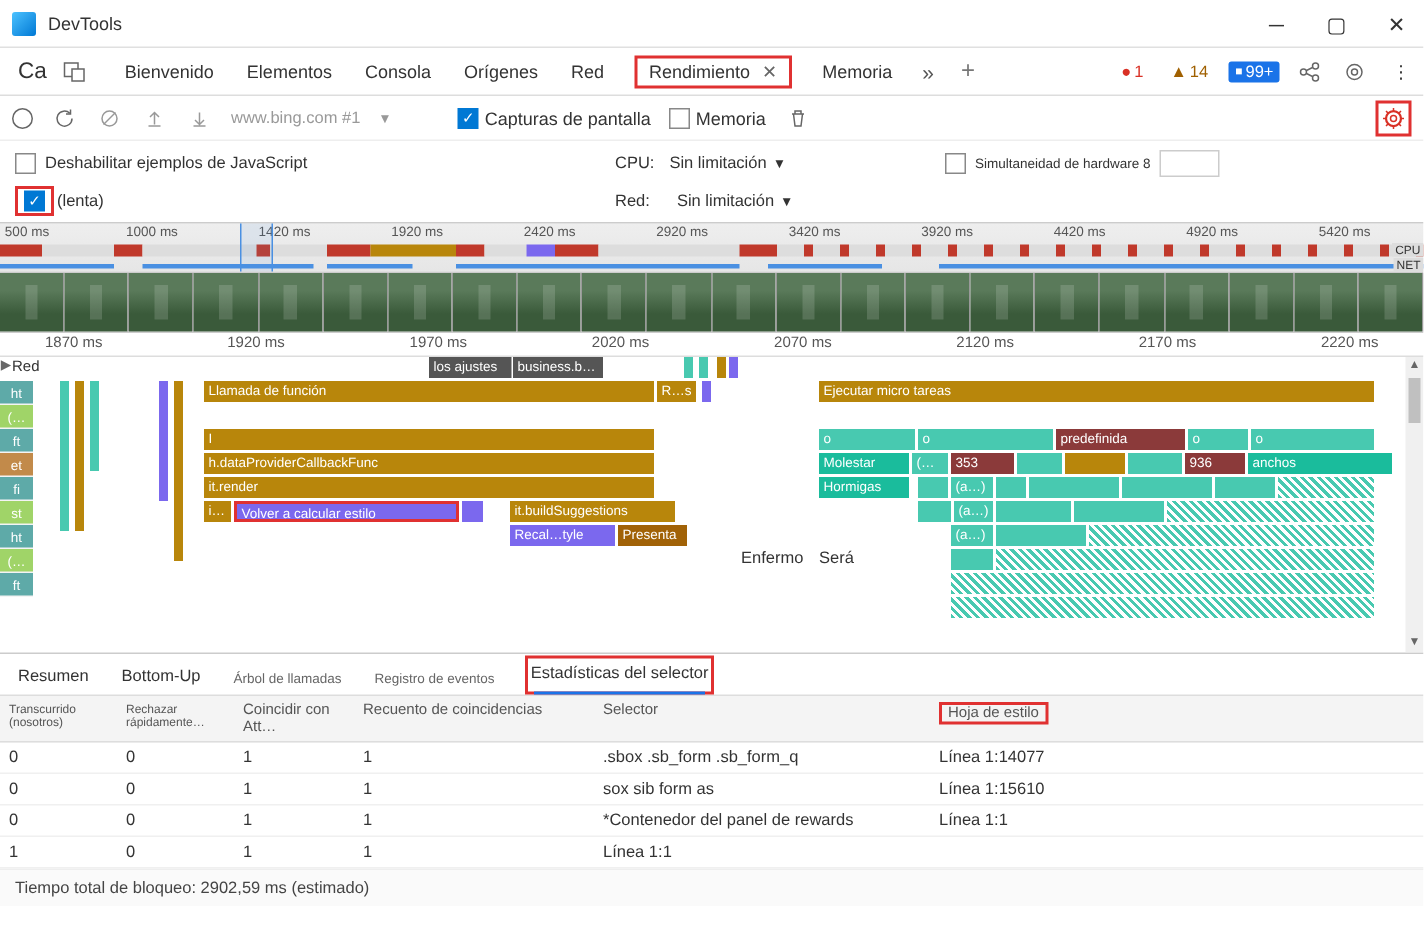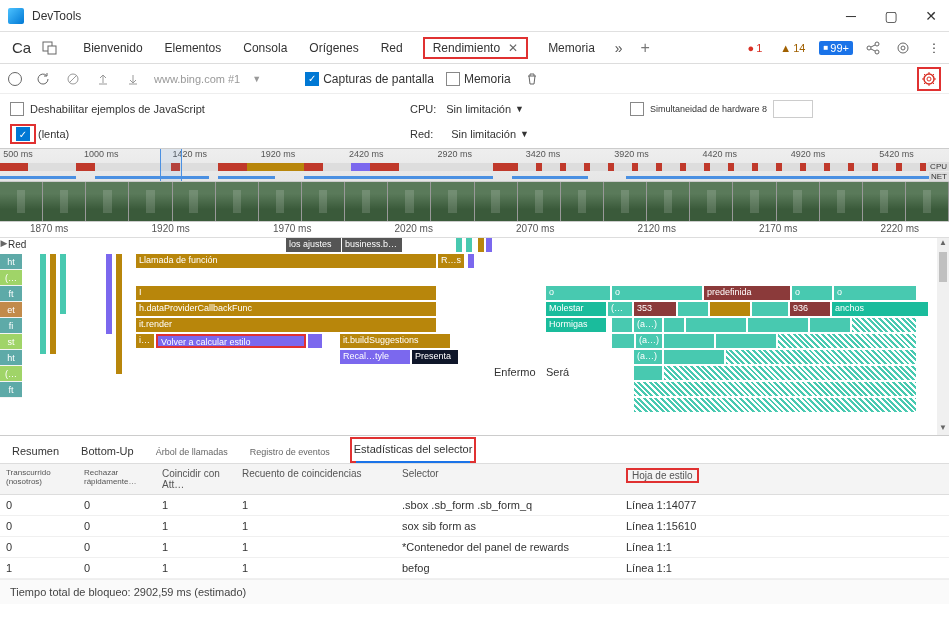--- a/index.html
+++ b/index.html
@@ -66,21 +66,21 @@
 .timeline-ruler .rticks { display:flex; justify-content:space-between; padding:0 30px; font-size:10px; color:#555; padding-top:1px; }
 
 .flame-area { height: 198px; display:flex; overflow:hidden; border-bottom:1px solid #ccc; }
 .track-labels { width: 22px; display:flex; flex-direction:column; background:#f4f4f4; }
 .track-labels .tl { height:15px; font-size:9px; color:#fff; display:flex; align-items:center; justify-content:center; margin-bottom:1px; }
 .tl-bg1{background:#5eaaa8;} .tl-bg2{background:#a0d468;} .tl-bg3{background:#5eaaa8;} .tl-bg4{background:#c28a4a;} .tl-bg5{background:#5eaaa8;} .tl-bg6{background:#a0d468;} .tl-bg7{background:#5eaaa8;}
 
 .flame { flex:1; position:relative; }
 .flame .row { position:absolute; left:0; right:12px; height:15px; }
 .flame .blk { position:absolute; height:14px; font-size:9px; color:#fff; padding:1px 3px; overflow:hidden; white-space:nowrap; }
-.c-ochre{background:#b8860b;} .c-teal{background:#48c9b0;} .c-teal2{background:#1abc9c;} .c-purple{background:#7b68ee;} .c-red{background:#0f172a;} .c-darkred{background:#8b3a3a;} .c-gray{background:#555;}
+.c-ochre{background:#b8860b;} .c-teal{background:#48c9b0;} .c-teal2{background:#1abc9c;} .c-purple{background:#7b68ee;} .c-red{background:#a16207;} .c-darkred{background:#8b3a3a;} .c-gray{background:#555;}
 .flame .thin { width:2px; }
 .flame .hatch { background: repeating-linear-gradient(45deg,#48c9b0,#48c9b0 2px,#fff 2px,#fff 4px); }
 .flame-scroll { position:absolute; right:0; top:0; bottom:0; width:12px; background:#f0f0f0; display:flex; flex-direction:column; }
 .flame-scroll .arr { height:12px; font-size:8px; text-align:center; color:#666; }
 .flame-scroll .thumb { background:#c0c0c0; margin:0 2px; }
 .ann-labels { position:absolute; font-size:11px; color:#333; }
 
 .result-tabs { height:28px; display:flex; align-items:flex-end; gap:18px; padding:0 10px; border-bottom:1px solid #ddd; }
 .result-tabs .rtab { font-size:11px; padding:4px 2px 6px; cursor:pointer; }
 .result-tabs .rtab.small { font-size:9px; color:#666; }
@@ -347,20 +347,21 @@
     <div class="blk c-teal" style="top:16px;left:4px;width:6px;height:100px;"></div>
     <div class="blk c-ochre" style="top:16px;left:14px;width:6px;height:100px;"></div>
     <div class="blk c-teal" style="top:16px;left:24px;width:4px;height:60px;"></div>
     <div class="blk c-purple" style="top:16px;left:70px;width:4px;height:80px;"></div>
     <div class="blk c-ochre" style="top:16px;left:80px;width:6px;height:120px;"></div>
 
     <div class="row" style="top:16px;">
       <div class="blk c-ochre" style="left:100px;width:300px;">Llamada de función</div>
       <div class="blk c-ochre" style="left:402px;width:26px;">R…s</div>
       <div class="blk c-purple thin" style="left:432px;"></div>
+      <div class="blk c-ochre" style="left:510px;width:370px;">Ejecutar micro tareas</div>
     </div>
     <div class="row" style="top:48px;">
       <div class="blk c-ochre" style="left:100px;width:300px;">I</div>
       <div class="blk c-teal" style="left:510px;width:64px;">o</div>
       <div class="blk c-teal" style="left:576px;width:90px;">o</div>
       <div class="blk c-darkred" style="left:668px;width:86px;color:#fff;">predefinida</div>
       <div class="blk c-teal" style="left:756px;width:40px;">o</div>
       <div class="blk c-teal" style="left:798px;width:82px;">o</div>
     </div>
     <div class="row" style="top:64px;">
@@ -479,18 +480,17 @@
     <div class="td col3">1</div>
     <div class="td col4">1</div>
     <div class="td col5">*Contenedor del panel de rewards</div>
     <div class="td col6">Línea 1:1</div>
   </div>
   <div class="trow">
     <div class="td col1">1</div>
     <div class="td col2">0</div>
     <div class="td col3">1</div>
     <div class="td col4">1</div>
-    <div class="td col5">befog</div>
     <div class="td col6">Línea 1:1</div>
   </div>
 </div>
 
 <div class="footer">Tiempo total de bloqueo: 2902,59 ms (estimado)</div>
 
 </body></html>

